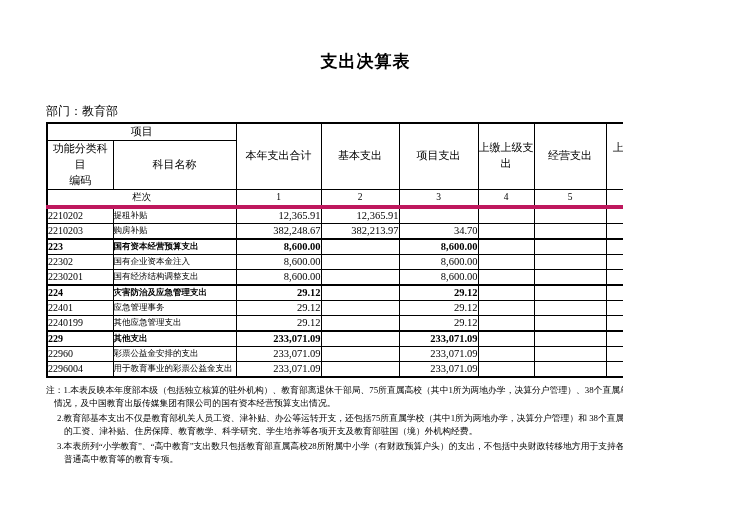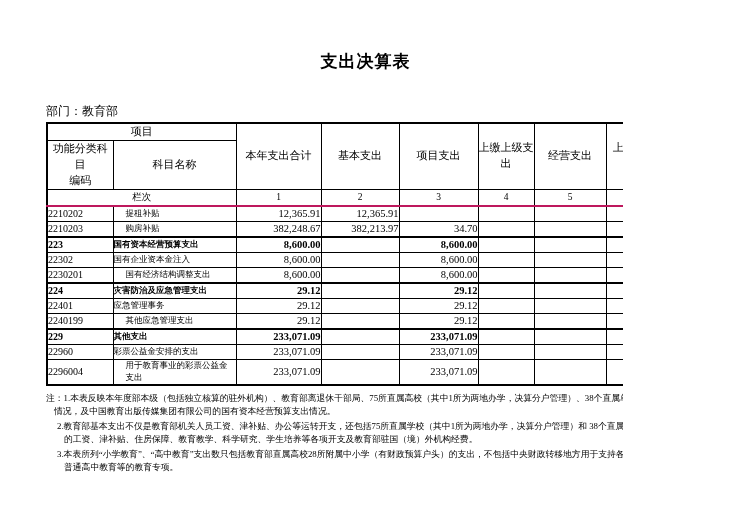--- a/index.html
+++ b/index.html
@@ -56,34 +56,34 @@
     white-space: pre-line;
     line-height: 1.45;
   }
   tr.hdr-top th { height: 16px; }
   tr.hdr-main th { height: 32px; }
   tr.lanci-row td {
     height: 15px;
     font-size: 9.5px;
     text-align: center;
     vertical-align: middle;
-    border-bottom: 2px solid #be185d;
+    border-bottom: 4px solid #be185d;
   }
   tbody td {
     height: 14px;
     vertical-align: middle;
   }
   td.code-cell {
     font-size: 10px;
     padding-left: 5px;
     font-family: "Liberation Serif", "DejaVu Serif", serif;
   }
   td.name-cell { font-size: 8.5px; }
   td.name-cell.indent-0 { }
-  td.name-cell.indent-1 { padding-left: 12px; }
+  td.name-cell.indent-1 { }
   td.num-cell {
     font-size: 10.5px;
     text-align: right;
     padding-right: 5px;
   }
   tr.bold-row td { font-weight: bold; }
   tr.sep-row td { border-top: 2px solid #000; }
   .notes {
     margin-top: 6px;
     font-size: 8.8px;

